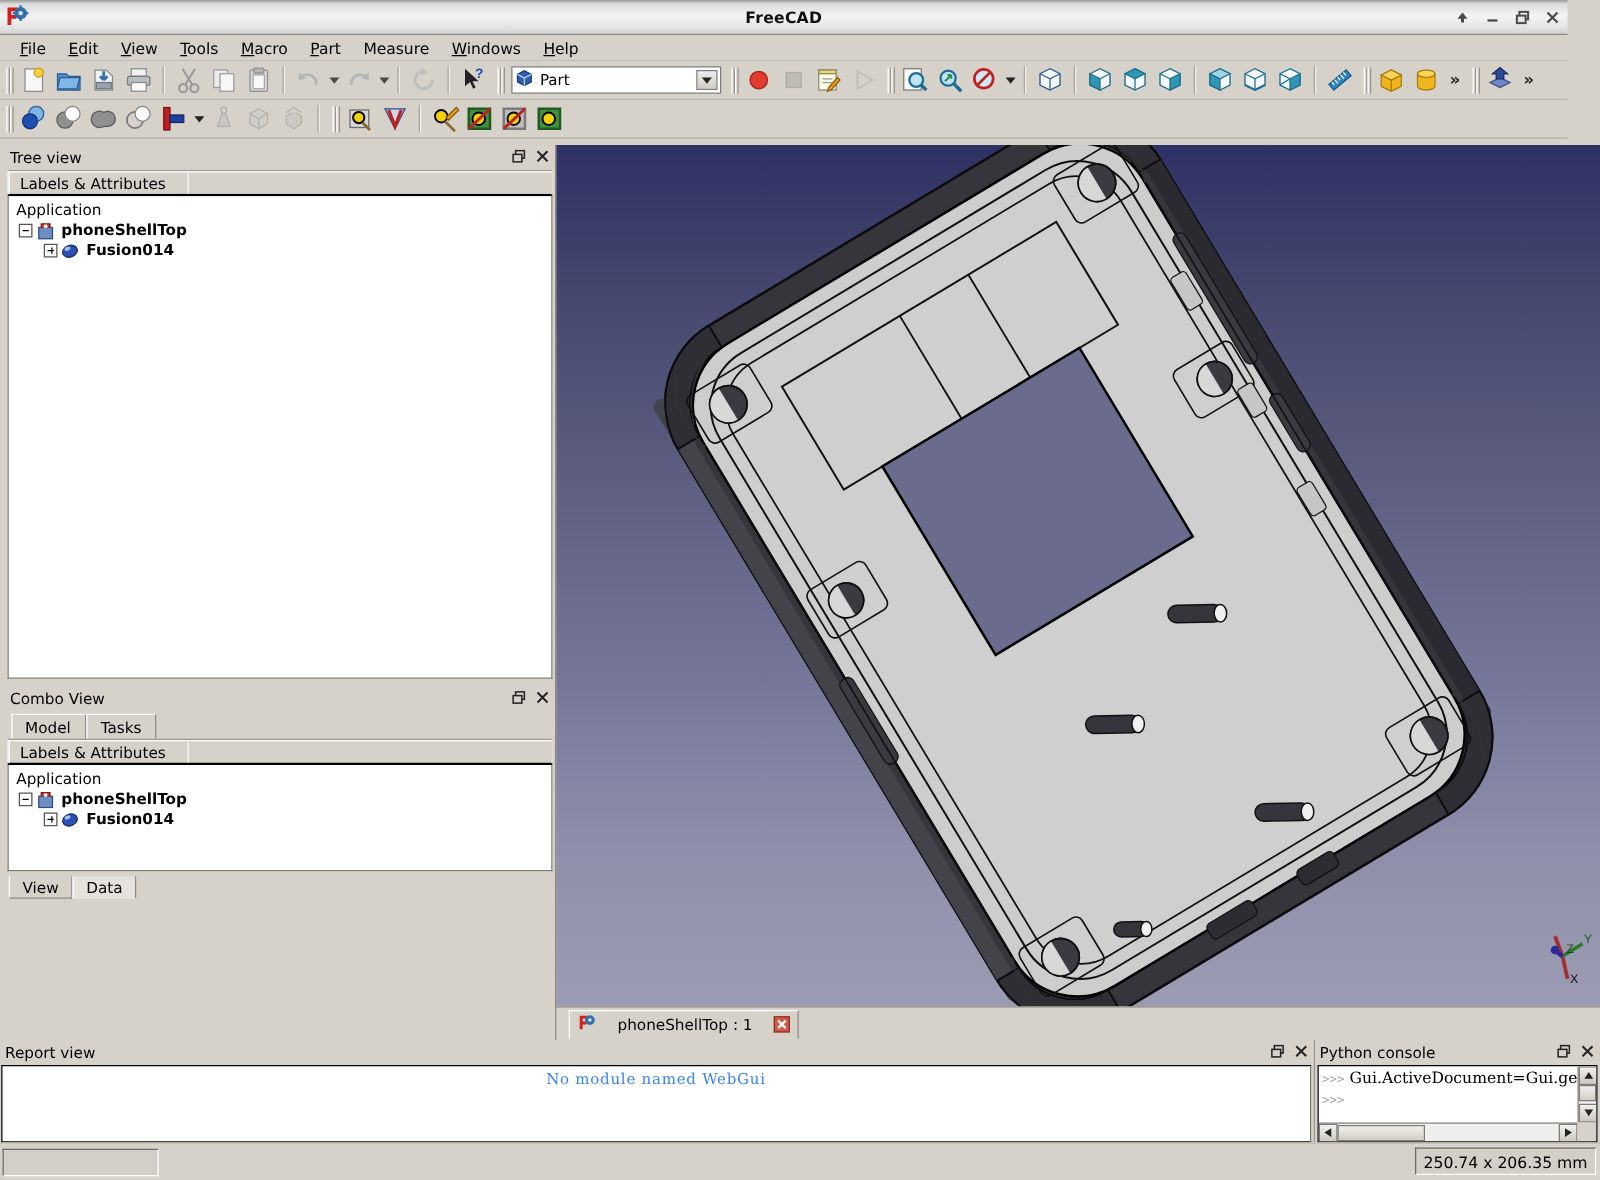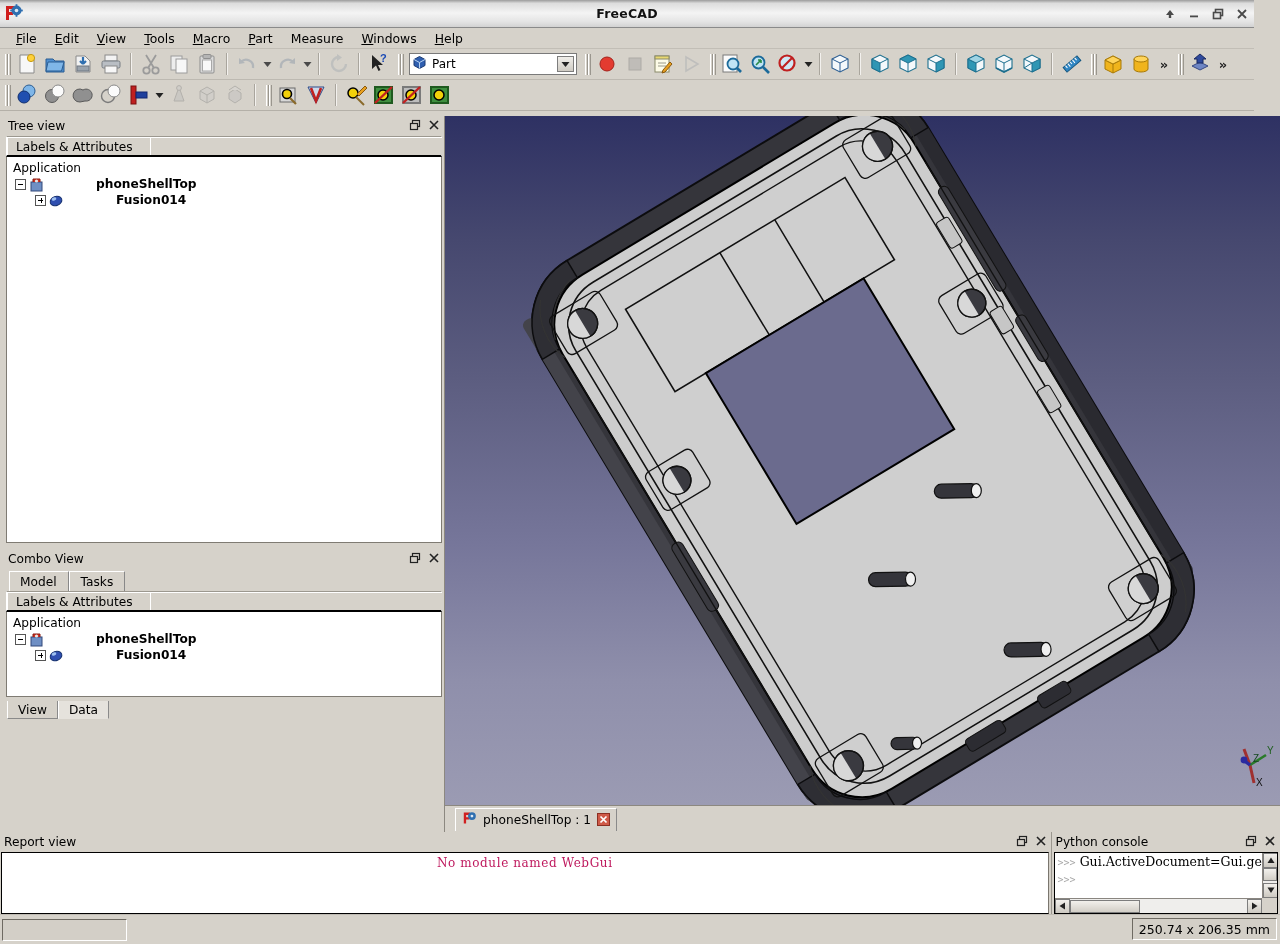--- a/index.html
+++ b/index.html
@@ -133,21 +133,21 @@
     margin-right: 3px; position: relative; flex: none; cursor: default;
   }
   .tree-node .exp:before {
     content:""; position:absolute; left:2px; top:4.5px; width:5px; height:1px; background:#000;
   }
   .tree-node .exp.plus:after {
     content:""; position:absolute; left:4.5px; top:2px; width:1px; height:5px; background:#000;
   }
   .tree-node .ico { width: 16px; height: 15px; margin-right: 4px; flex:none; }
   .tree-node .lbl { color:#000; }
-  .tree-node .lbl.b { font-weight: bold; margin-left: 47px; }
+  .tree-node .lbl.b { font-weight: bold; }
 
   
   .prop-wrap { margin: 4px 3px 0 3px; border: 1px solid #7f7b73; background: #fff; }
   .prop-body { height: 70px; background:#fff; }
 
   .bottom-tabs { height: 22px; display:flex; align-items:flex-end; padding-left: 3px; position:relative; }
   .btab {
     height: 18px; padding: 0 10px; font-size: 12.2px; display:flex; align-items:center;
     background:#d6d2ca; cursor:default;
     border-left: 1px solid #fff; border-right: 1px solid #8a8a8a; border-bottom: 1px solid #8a8a8a;
@@ -161,40 +161,40 @@
     flex: 1; position: relative; overflow: hidden;
     border-left: 1px solid #8c8880;
     background: linear-gradient(to bottom, #2e3163 0%, #46486f 18%, #5c5d80 38%, #76769a 62%, #8f8fab 82%, #9b9bb3 100%);
   }
   .viewport svg { position:absolute; left:0; top:0; }
   .doc-tabbar {
     height: 27px; background: #d6d2ca; display:flex; align-items:center; padding-left: 10px;
     border-left: 1px solid #8c8880; border-top: 1px solid #8c8880;
   }
   .doc-tab {
-    height: 23px; display:flex; align-items:center; gap:6px; padding: 0 6px 0 7px;
+    height: 23px; display:flex; align-items:center; gap:17px; padding: 0 6px 0 7px;
     background:#d6d2ca; border-top: 1px solid #fff; border-left: 1px solid #fff;
     border-right: 1px solid #8a8a8a; font-size: 12.2px; cursor: default;
   }
   .doc-tab .x {
     width: 13px; height: 13px; background:#cf5a48; border: 1px solid #8c2f22;
     display:flex; align-items:center; justify-content:center; cursor:default;
   }
 
   
   .bottom {
     position:absolute; left:0; top:832px; width: 1280px; height: 82px;
     display: flex; background:#d6d2ca;
   }
   .report-panel { width: 1060px; height: 100%; display:flex; flex-direction:column;text-align:center; }
   .report-body {
     flex: 1; background:#fff; border: 1px solid #000; border-right: 1px solid #7a766e;
     margin: 0 2px 0 1px; padding: 3px 5px; overflow: hidden;
   }
-  .report-line { font-family: "DejaVu Serif","Liberation Serif", serif; font-size: 12px; color: #be185d; letter-spacing:.6px; }
+  .report-line { font-family: "DejaVu Serif","Liberation Serif", serif; font-size: 12px; color: #3b82f6; letter-spacing:.6px; }
   .py-panel { flex: 1; height: 100%; display:flex; flex-direction:column; border-left: 1px solid #9a968e; }
   .py-body {
     flex:1; background:#fff; border: 1px solid #000; margin: 0 2px 0 2px; position: relative; overflow:hidden;
   }
   .py-line {
     font-family: "DejaVu Serif","Liberation Serif", serif; font-size: 12.5px; color:#000;
     white-space: nowrap; padding-left: 3px; height:17px; line-height:17px;
   }
   .py-prompt { color: #a8a8a8; margin-right: 4px; font-family: "DejaVu Sans Mono","Liberation Mono", monospace; font-size:10px; }
   .vscroll {

